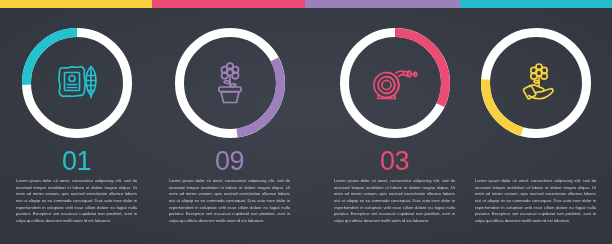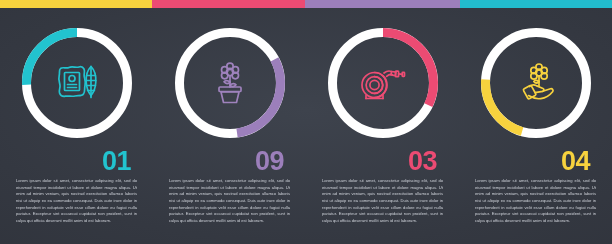--- a/index.html
+++ b/index.html
@@ -28,21 +28,21 @@
 
   
   .col {
     position: absolute;
     top: 0;
     width: 153px;
     height: 244px;
   }
   .col-0 { left: 0; }
   .col-1 { left: 153px; }
-  .col-2 { left: 306px; }
+  .col-2 { left: 318px; }
   .col-3 { left: 459px; }
 
   .ring-wrap {
     position: absolute;
     top: 22px;
     left: 50%;
     margin-left: -61px;
     width: 122px;
     height: 122px;
   }
@@ -61,24 +61,23 @@
   }
   .icon-holder svg { display: block; }
 
   .num {
     position: absolute;
     top: 148px;
     left: 0;
     width: 153px;
     text-align: center;
     font-size: 27px;
-    font-weight: bold;
+    font-weight: normal;
     letter-spacing: -0.5px;
     line-height: 1;
-    padding-left: 40px;
   }
 
   .body-text {
     position: absolute;
     top: 178px;
     left: 16px;
     width: 121px;
     font-size: 4.1px;
     line-height: 1.62;
     text-align: justify;
@@ -201,17 +200,16 @@
         <path d="M27 19.5 C24.8 17.8 22.6 18.2 21.8 19.4 C23.1 21.2 25.3 21.2 27 20"></path>
         <path d="M17.5 24.5 C19.5 22.8 22 22.6 24.2 23.6 L31 26.5
                  C32.4 27.1 32.2 29 30.7 29.3 L23 30.6"></path>
         <path d="M30.7 29.3 L38.5 26.8 C40.3 26.2 41.8 28.2 40.6 29.7
                  C37.8 33.2 33.4 36 28.8 36.6 C24.5 37.2 20.2 35.8 16.5 33.6"></path>
         <path d="M12.2 26.8 L17.6 23.7 C18.3 23.3 19.2 23.6 19.6 24.3 L23.6 31.5
                  C24 32.2 23.8 33.1 23.1 33.5 L17.7 36.6 C17 37 16.1 36.7 15.7 36
                  L11.7 28.8 C11.3 28.1 11.5 27.2 12.2 26.8 Z"></path>
       </svg>
     </div>
-    <div class="num" style="color: rgb(247, 210, 62);">04</div>
     <div class="body-text">Lorem ipsum dolor sit amet, consectetur adipiscing elit, sed do eiusmod tempor incididunt ut labore et dolore magna aliqua. Ut enim ad minim veniam, quis nostrud exercitation ullamco laboris nisi ut aliquip ex ea commodo consequat. Duis aute irure dolor in reprehenderit in voluptate velit esse cillum dolore eu fugiat nulla pariatur. Excepteur sint occaecat cupidatat non proident, sunt in culpa qui officia deserunt mollit anim id est laborum.</div>
   </div>
 
 </div>
 
 </body></html>

